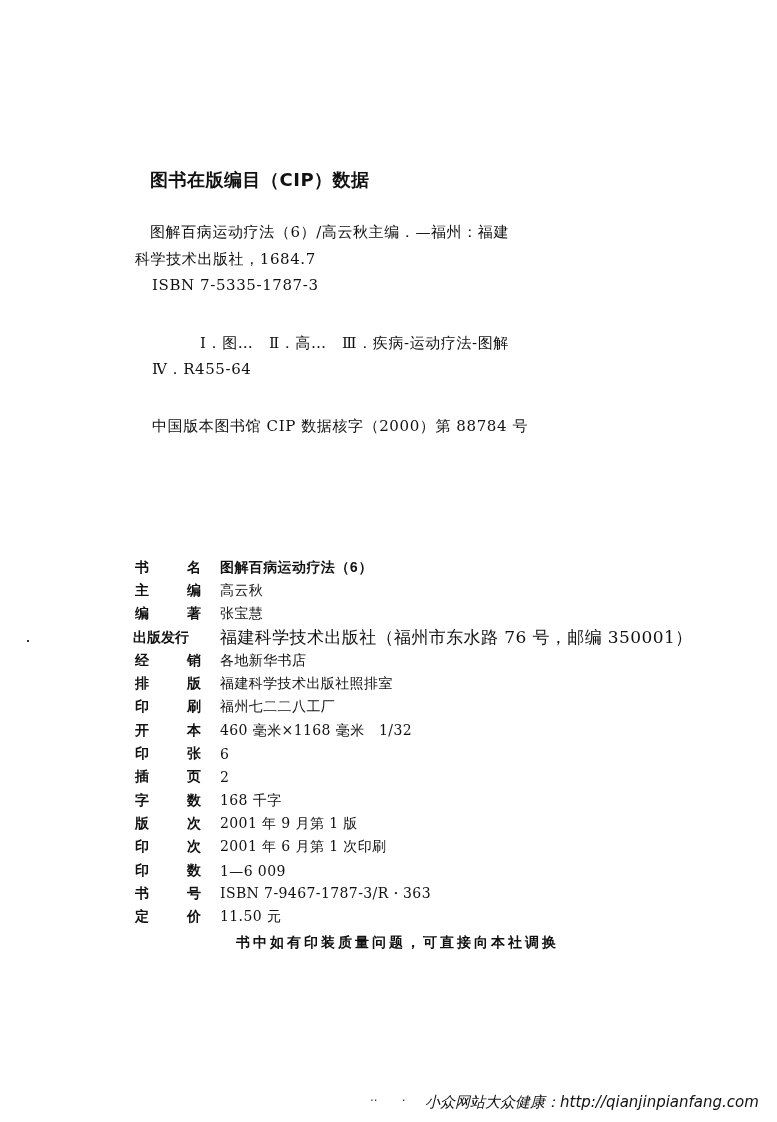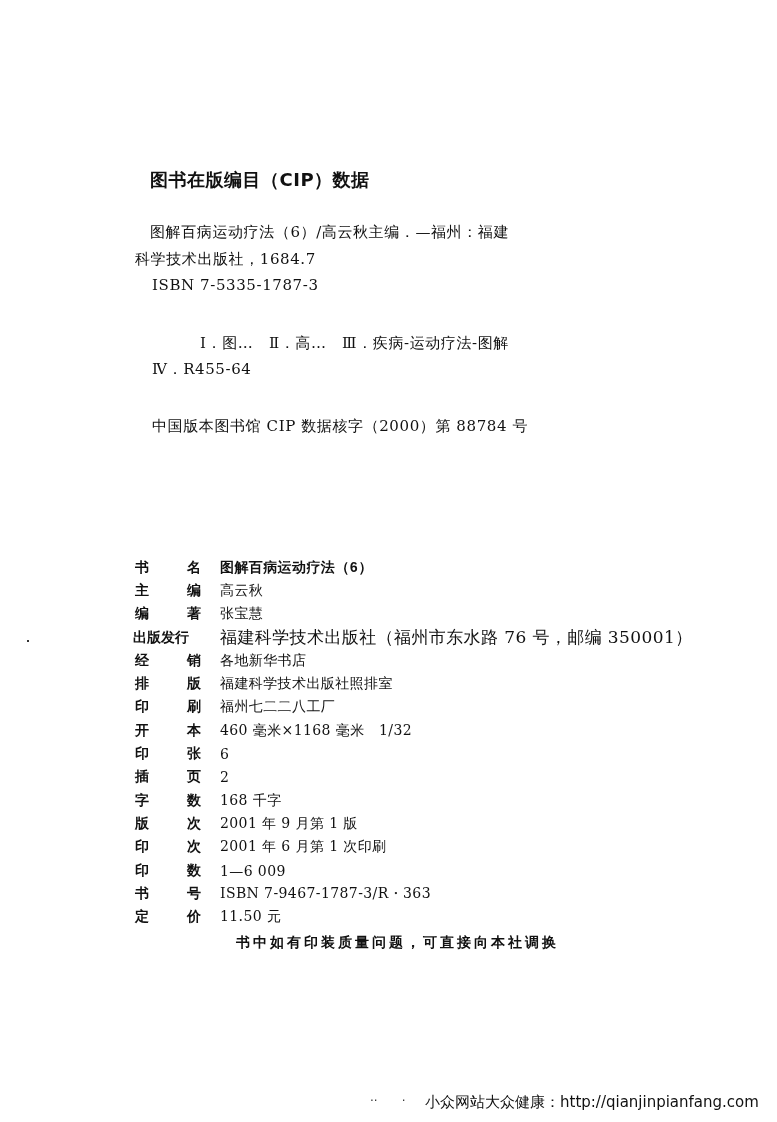--- a/index.html
+++ b/index.html
@@ -13,21 +13,21 @@
   .colophon { position: absolute; left: 133px; top: 556px; }
   .row { height: 23.3px; display: flex; align-items: center; font-size: 14px; }
   .lbl { width: 87px; position: relative; font-weight: bold; font-family: "DejaVu Sans", sans-serif; font-size: 14px; }
   .lbl .l1 { position: absolute; left: 2px; top: -9px; }
   .lbl .l2 { position: absolute; left: 54px; top: -9px; }
   .lbl.full { letter-spacing: 0px; }
   .lbl.full span { position: absolute; left: 0; top: -9px; }
   .val { font-size: 14px; letter-spacing: 0.4px; }
   .val.bold { font-weight: bold; font-family: Liberation Mono, monospace; }
   .notice { left: 236px; top: 934px; font-size: 14px; font-weight: bold; letter-spacing: 3px; }
-  .footer { left: 425px; top: 1093px; font-size: 15px; font-family: "DejaVu Sans", "Liberation Sans", sans-serif; color: #111; }
+  .footer { left: 425px; top: 1093px; font-size: 15px; font-family: "DejaVu Sans", "Liberation Sans", sans-serif; color: #111; font-style: italic; }
   .dots { left: 370px; top: 1093px; font-size: 12px; color: #333; font-family: "DejaVu Sans", sans-serif; }
   .speck { left: 27px; top: 640px; width: 2px; height: 2px; background: #333; }
 </style>
 </head>
 <body>
 
 <div>
   <div class="abs cip-title">图书在版编目（CIP）数据</div>
   <div class="abs cip-line" style="left:150px; top:223px;text-align:right;">图解百病运动疗法（6）/高云秋主编．—福州：福建</div>
   <div class="abs cip-line" style="left:135px; top:250px;">科学技术出版社，1684.7</div>

